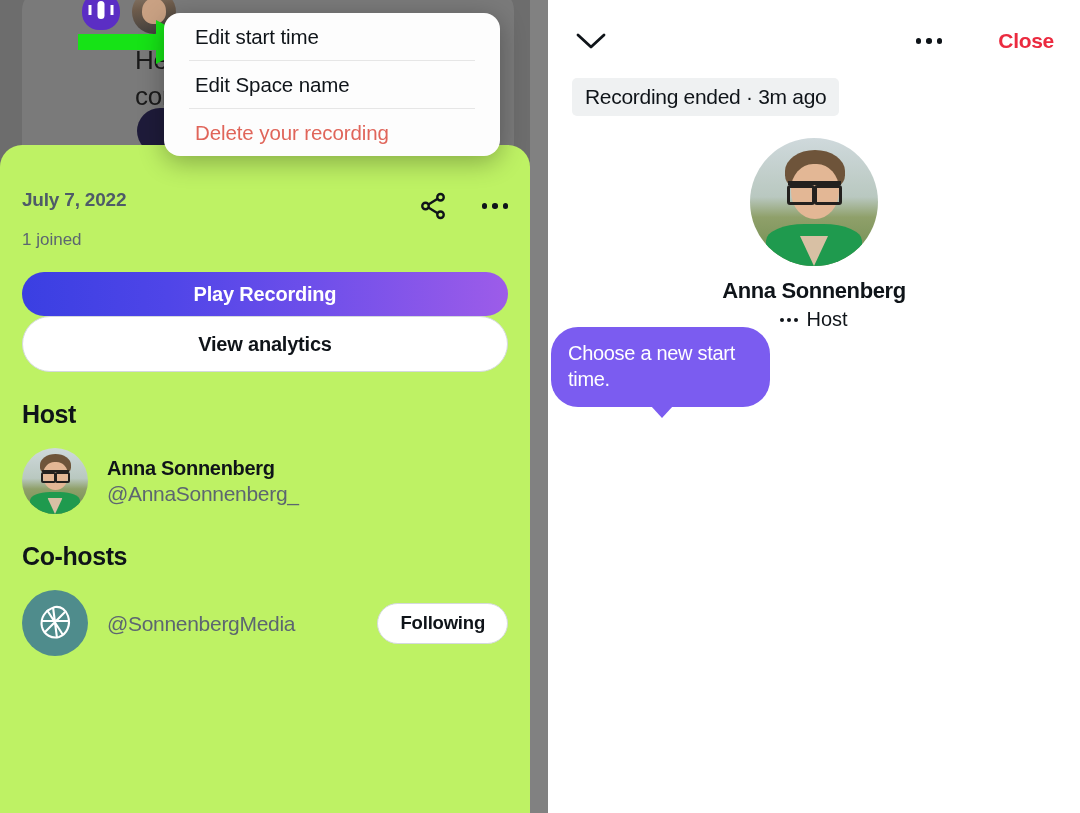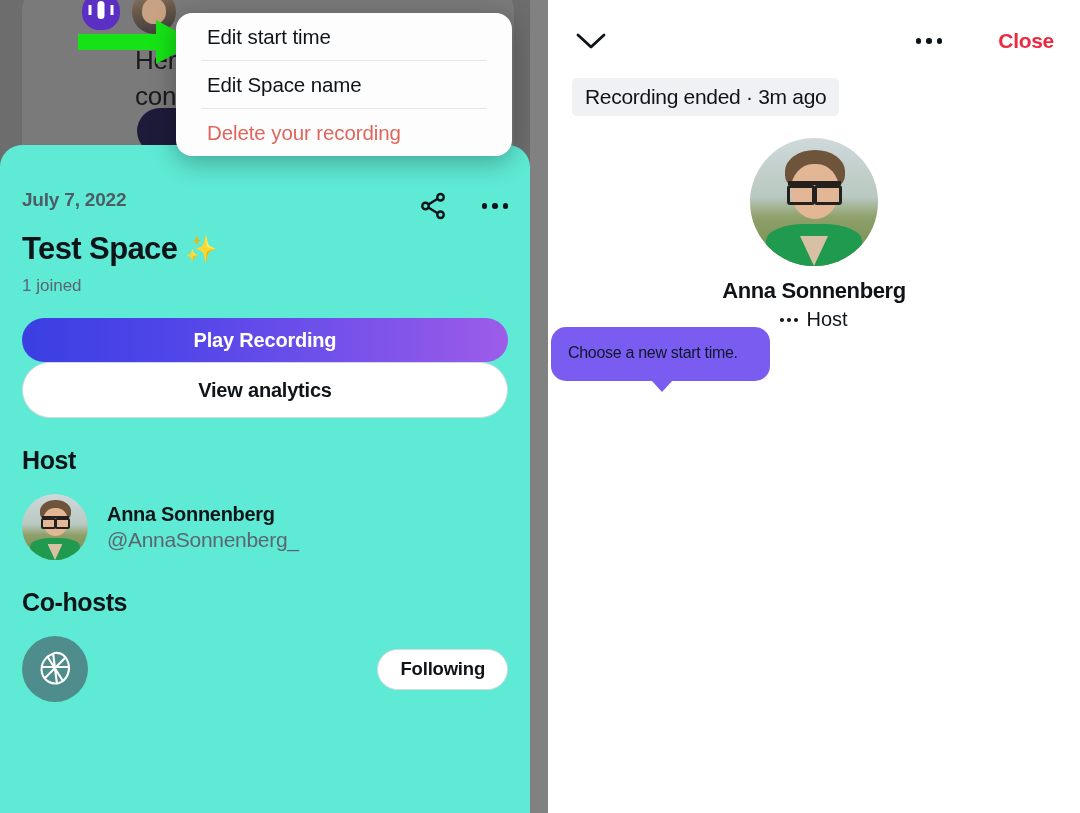--- a/index.html
+++ b/index.html
@@ -49,36 +49,36 @@
     color:#1a1a1a; font-size:26px; line-height:36px; letter-spacing:-.2px;
   }
   .bg-button {
     position:absolute; left:115px; top:118px; width:230px; height:46px;
     background:#1e1b3a; border-radius:26px;
   }
   .green-arrow { position:absolute; left:78px; top:18px; width:120px; height:48px; z-index:40; }
 
   
   .menu {
-    position:absolute; left:176px; top:13px; width:336px;
+    position:absolute; left:164px; top:13px; width:336px;
     background:#fdfdfd; border-radius:16px; z-index:50;
     box-shadow: 0 6px 26px rgba(0,0,0,.30);
     overflow:hidden;
   }
   .menu-item {
     height:47px; display:flex; align-items:center;
     padding-left:31px; font-size:20.5px; color:#0f1419; letter-spacing:-.1px;
   }
   .menu-item.danger { color:#e0655a;text-align:center; }
   .menu-sep { height:1px; background:#e6e6e6; margin:0 25px; }
 
   
   .sheet {
     position:absolute; left:0; top:145px; width:530px; height:668px;
-    background:#5eead4; border-radius:22px 22px 0 0; z-index:30;
+    background:#bef264; border-radius:22px 22px 0 0; z-index:30;
     padding: 0 22px;
   }
   .sheet-topbar { display:flex; align-items:flex-start; justify-content:space-between; padding-top:44px; }
   .date { font-size:19px; color:#4e5b68; font-weight:700; letter-spacing:-.2px; }
   .topbar-icons { display:flex; align-items:center; gap:34px; padding-top:2px; }
   .icon-btn { display:flex; align-items:center; justify-content:center; cursor:pointer; }
   .dots-h { display:flex; gap:5px; align-items:center; }
   .dots-h i { width:5.5px; height:5.5px; border-radius:50%; background:#0f1419; display:block; }
 
   .space-title {
@@ -164,22 +164,22 @@
   }
 
   .speaker-wrap { margin-top:22px; display:flex; flex-direction:column; align-items:center; }
   .speaker-name { margin-top:12px; font-size:22px; font-weight:bold; color:#0f1419; letter-spacing:-.4px; }
   .speaker-role { margin-top:4px; font-size:20px; color:#0f1419; display:flex; align-items:center; gap:8px; }
   .mini-dots { display:flex; gap:3px; }
   .mini-dots i { width:4px;height:4px;border-radius:50%;background:#0f1419;display:block; }
 
   .tooltip {
     position:absolute; left:551px; top:327px; width:219px;
-    background:#7b5cf0; color:#0f172a; border-radius:15px;
-    padding:13px 17px 15px 17px; font-size:16px; line-height:26px;
+    background:#7b5cf0; color:#ffffff; border-radius:27px;
+    padding:13px 17px 15px 17px; font-size:20px; line-height:26px;
     letter-spacing:-.3px; z-index:20;
   }
   .tooltip::after{
     content:""; position:absolute; left:100px; bottom:-11px;
     border-left:11px solid transparent; border-right:11px solid transparent;
     border-top:12px solid #7b5cf0;
   }
 </style>
 </head>
 <body>
@@ -232,24 +232,20 @@
             </svg>
           </span>
           <span class="icon-btn dots-h">
               <i></i>
               <i></i>
               <i></i>
             </span>
         </div>
       </div>
 
-      <div class="space-title">
-        <span>Test Space</span>
-        <span class="sparkle">✨</span>
-      </div>
       <div class="joined">1 joined</div>
 
       <button class="play-btn">Play Recording</button>
       <button class="analytics-btn">View analytics</button>
 
       <div class="section-head">Host</div>
       <div class="person">
         <div class="avatar-anna">
           <div class="hair"></div>
             <div class="skin"></div>
@@ -265,20 +261,21 @@
 
       <div class="section-head">Co-hosts</div>
       <div class="person">
         <div class="avatar-logo">
           <svg width="44" height="44" viewBox="0 0 44 44" fill="none" stroke="#ffffff" stroke-width="2.1" stroke-linejoin="round">
             <path d="M22 6 C12 9 7 17 9 26 C11 34 19 38 26 36 C34 33 38 24 35 15 C33 9 28 5 22 6 Z"></path>
             <path d="M14 9 L30 34 M32 11 L12 31 M9 20 L35 20 M20 6 L24 37"></path>
           </svg>
         </div>
         <div class="person-meta">
+          <div class="p-handle">@SonnenbergMedia</div>
         </div>
         <button class="follow-btn">Following</button>
       </div>
     </div>
   </div>
 
   <div class="pane-divider"></div>
 
   <div class="right-pane">
     <div class="rp-top">

